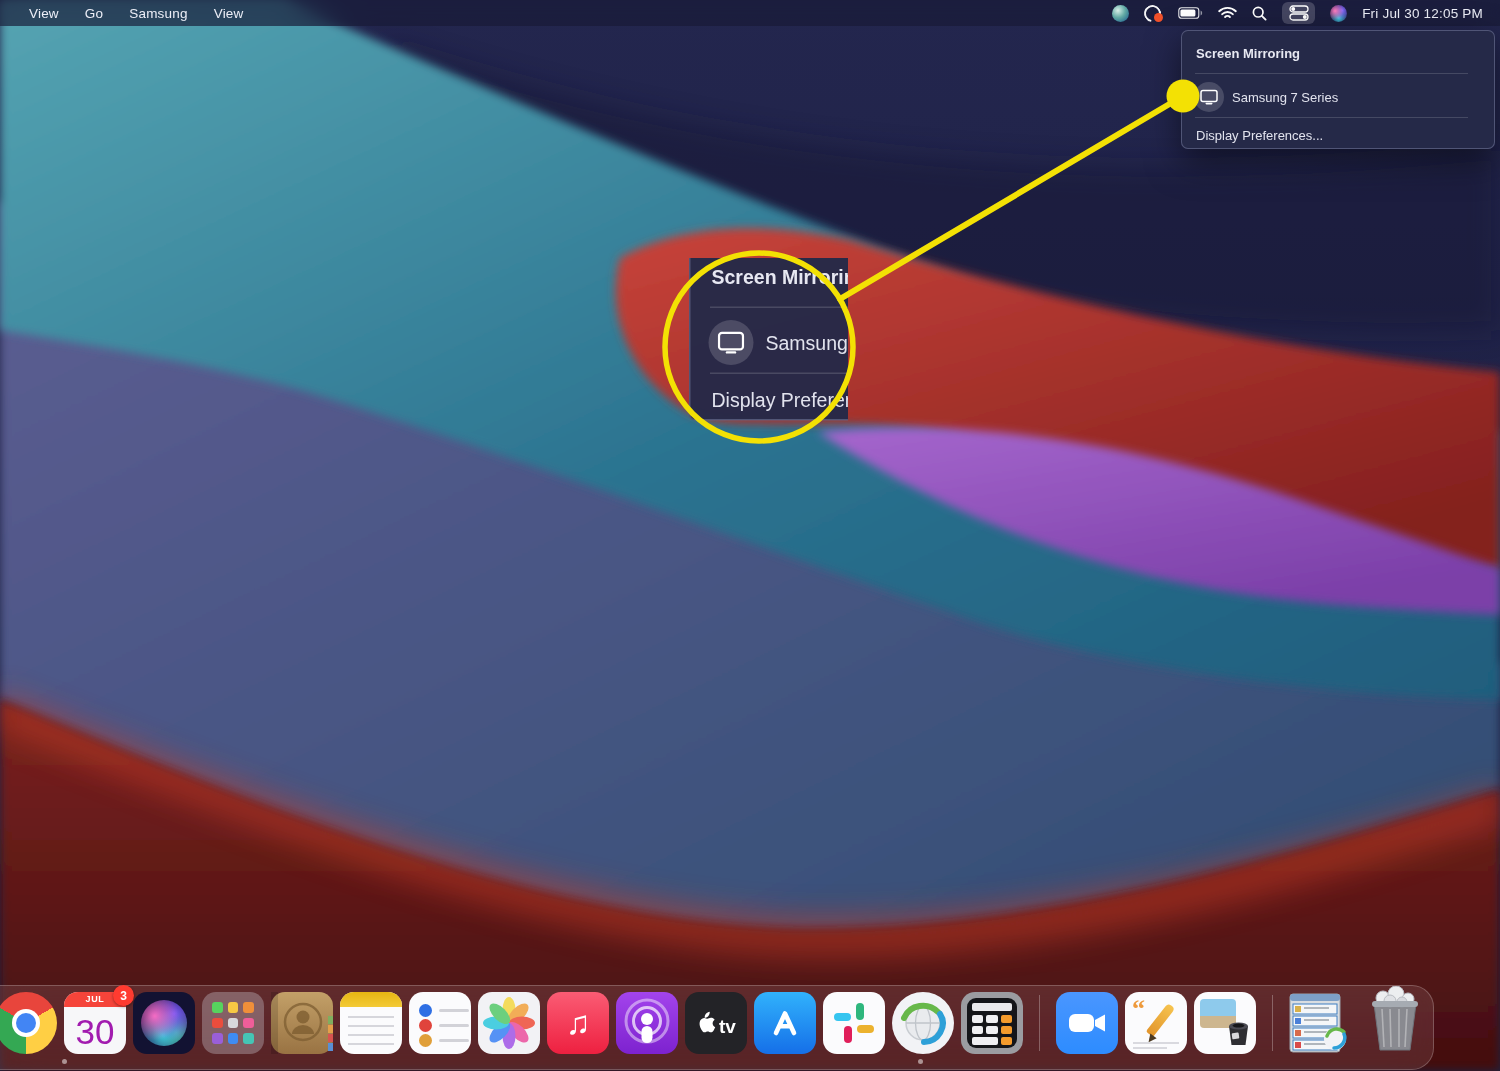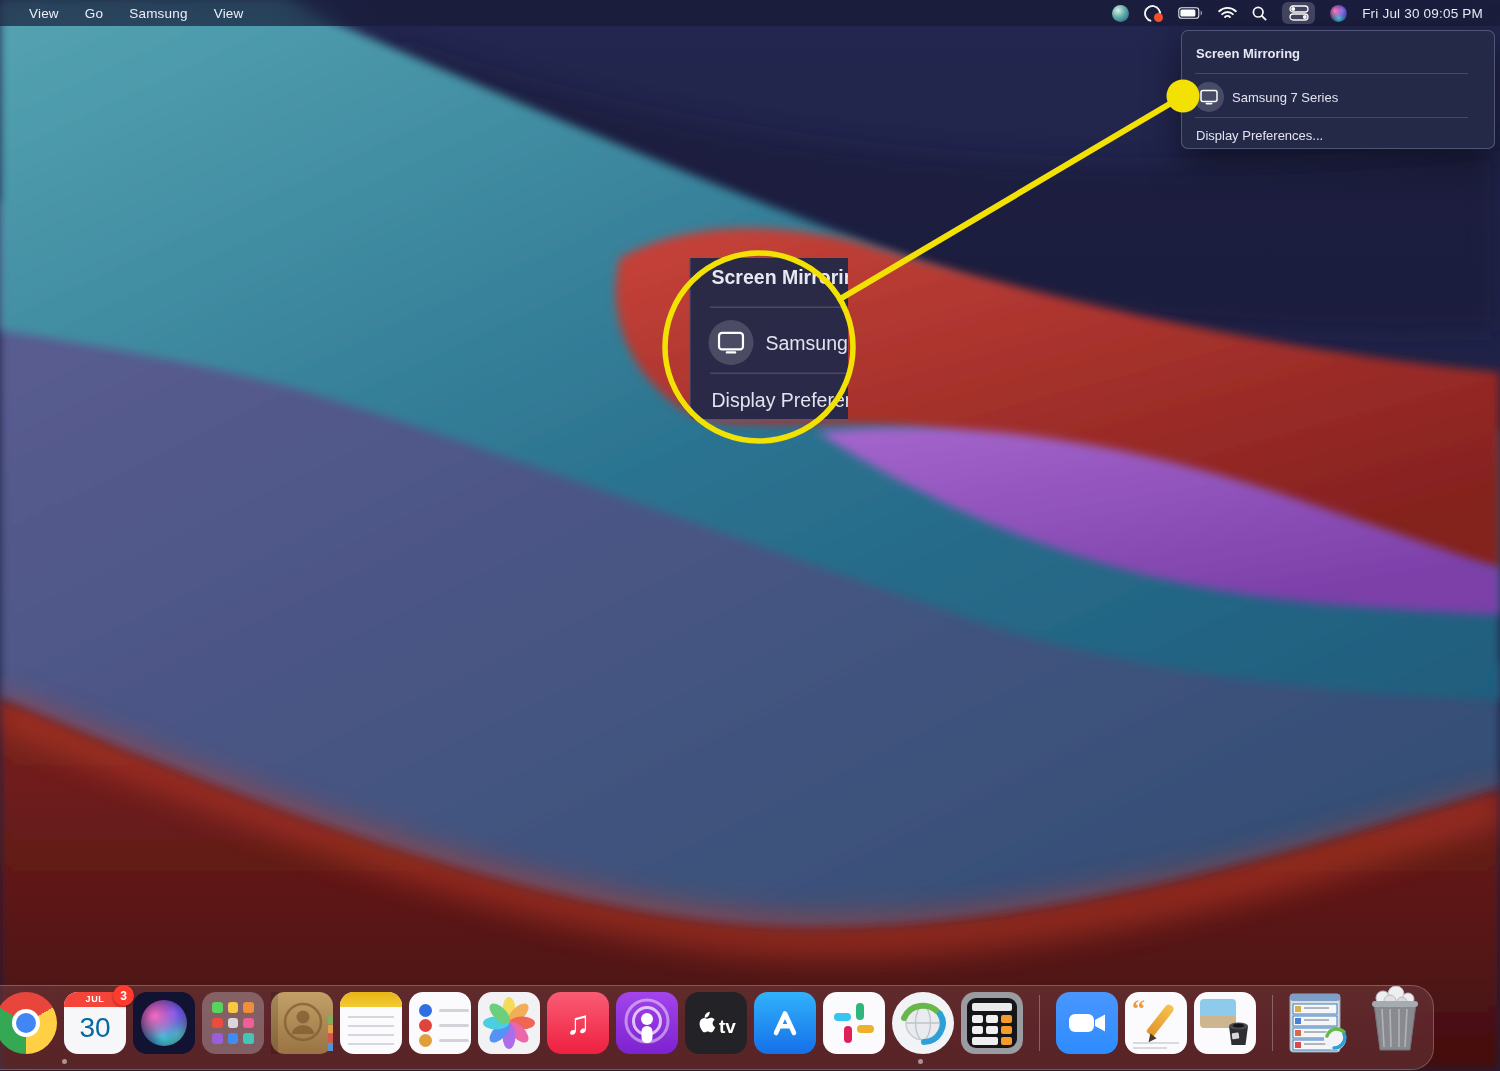--- a/index.html
+++ b/index.html
@@ -62,21 +62,21 @@
 
   
   .i-chrome{border-radius:50%;
     background:conic-gradient(from -60deg,#e8453c 0 120deg,#ffcf44 120deg 240deg,#34a853 240deg 360deg);}
   .chrome-white{position:absolute;inset:17px;background:#fff;border-radius:50%;}
   .chrome-blue{position:absolute;inset:21px;background:#4285f4;border-radius:50%;}
   
   .i-cal{background:#f7f7f9;}
   .cal-head{height:15px;background:#f5443a;color:#fff;font-size:9px;font-weight:700;
     text-align:center;line-height:15px;letter-spacing:.6px;border-radius:14px 14px 0 0;}
-  .cal-day{font-size:28px;color:#0369a1;text-align:center;margin-top:5px;font-weight:400;}
+  .cal-day{font-size:35px;color:#a21caf;text-align:center;margin-top:5px;font-weight:400;}
   .cal-badge{position:absolute;top:-7px;right:-8px;width:21px;height:21px;border-radius:50%;
     background:#ff3b30;color:#fff;font-size:12px;font-weight:600;display:flex;
     align-items:center;justify-content:center;box-shadow:0 1px 3px rgba(0,0,0,.4);}
   
   .i-siri{background:#121232;}
   .siri-orb{position:absolute;inset:8px;border-radius:50%;
     background:radial-gradient(circle at 30% 35%,rgba(255,110,199,.95),rgba(255,110,199,0) 55%),
       radial-gradient(circle at 72% 30%,rgba(122,92,255,.95),rgba(122,92,255,0) 58%),
       radial-gradient(circle at 48% 76%,rgba(62,210,232,.9),rgba(62,210,232,0) 60%),
       radial-gradient(circle at 76% 70%,rgba(92,232,152,.75),rgba(92,232,152,0) 50%),#241a4e;}
@@ -230,21 +230,21 @@
         <svg width="20" height="16" viewBox="0 0 20 16">
           <rect x="1" y="1" width="18" height="6" rx="3" fill="none" stroke="#fff" stroke-width="1.3"></rect>
           <circle cx="4.2" cy="4" r="2" fill="#fff"></circle>
           <rect x="1" y="9" width="18" height="6" rx="3" fill="none" stroke="#fff" stroke-width="1.3"></rect>
           <circle cx="15.8" cy="12" r="2" fill="#fff"></circle>
         </svg>
       </span>
       <span class="mbi">
           <span class="siri-mb"></span>
         </span>
-      <span class="clock">Fri Jul 30 09:05 PM</span>
+      <span class="clock">Fri Jul 30 12:05 PM</span>
     </div>
   </div>
 
   <div id="sm-menu" class="panel">
     <div class="p-title">Screen Mirroring</div>
     <div class="p-div p-d1"></div>
     <div class="p-row">
       <span class="p-ic">
         <svg width="18" height="16" viewBox="0 0 18 16">
           <rect x="1" y="1.6" width="16" height="11" rx="2" fill="none" stroke="#fff" stroke-width="1.5"></rect>

